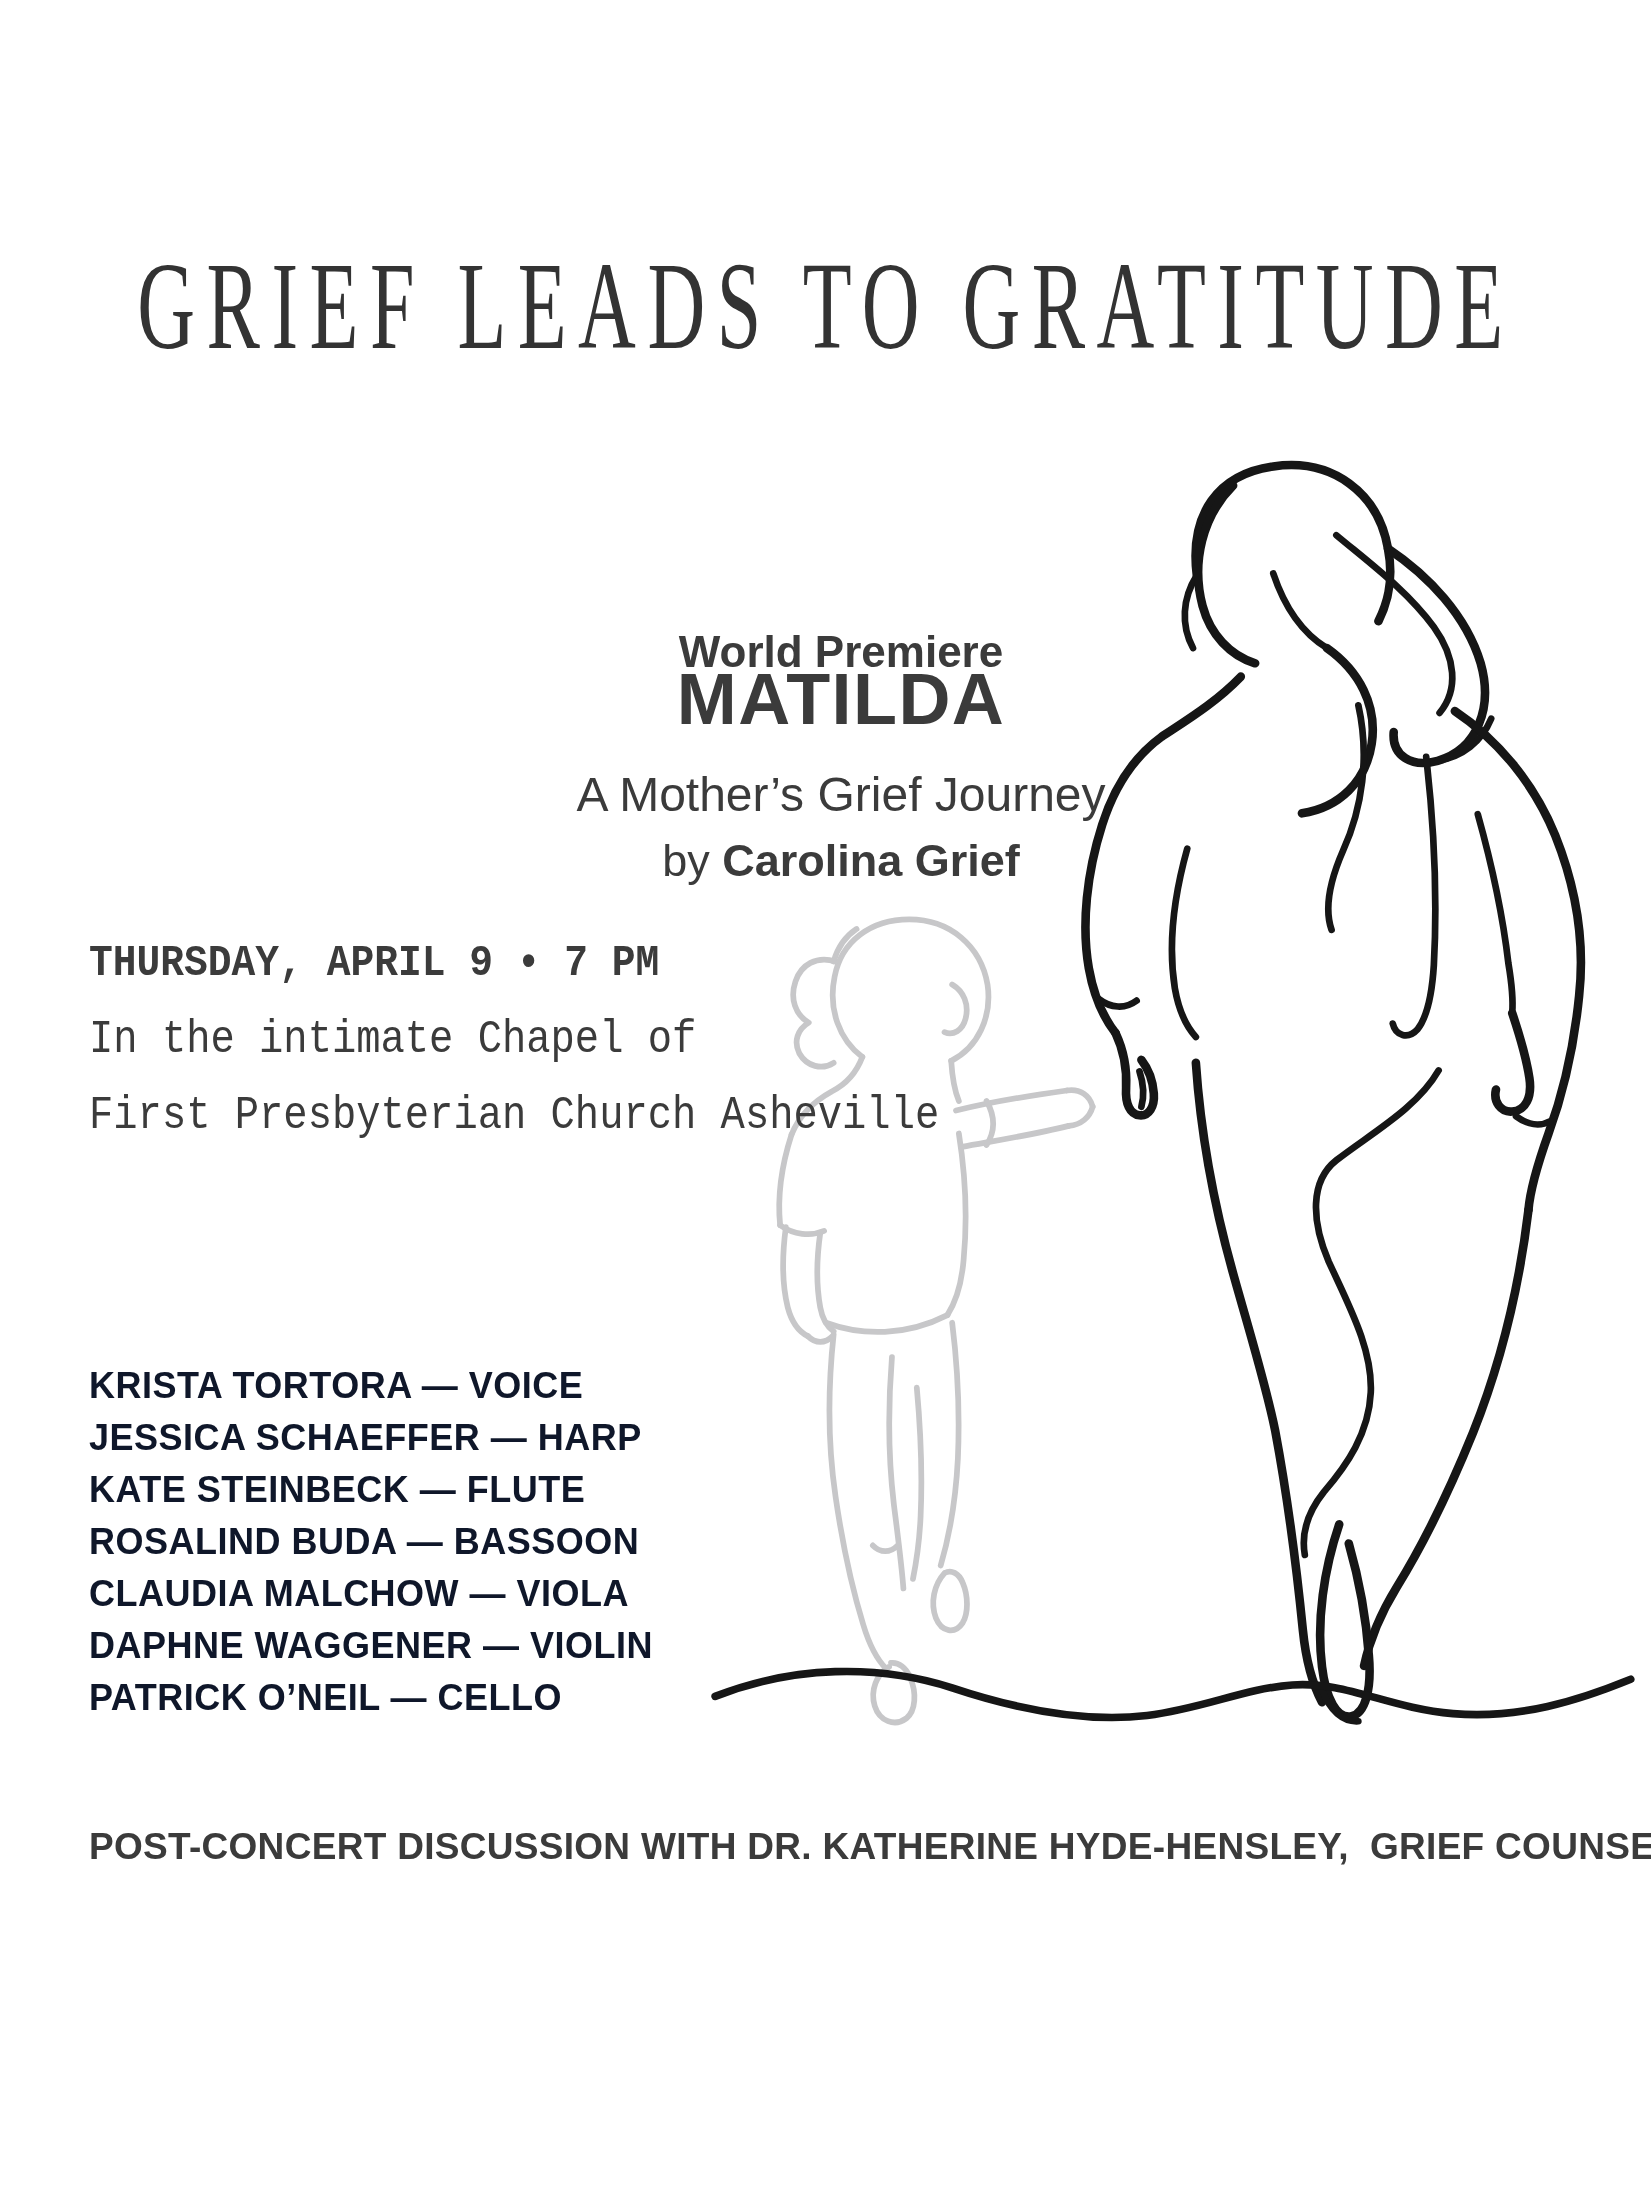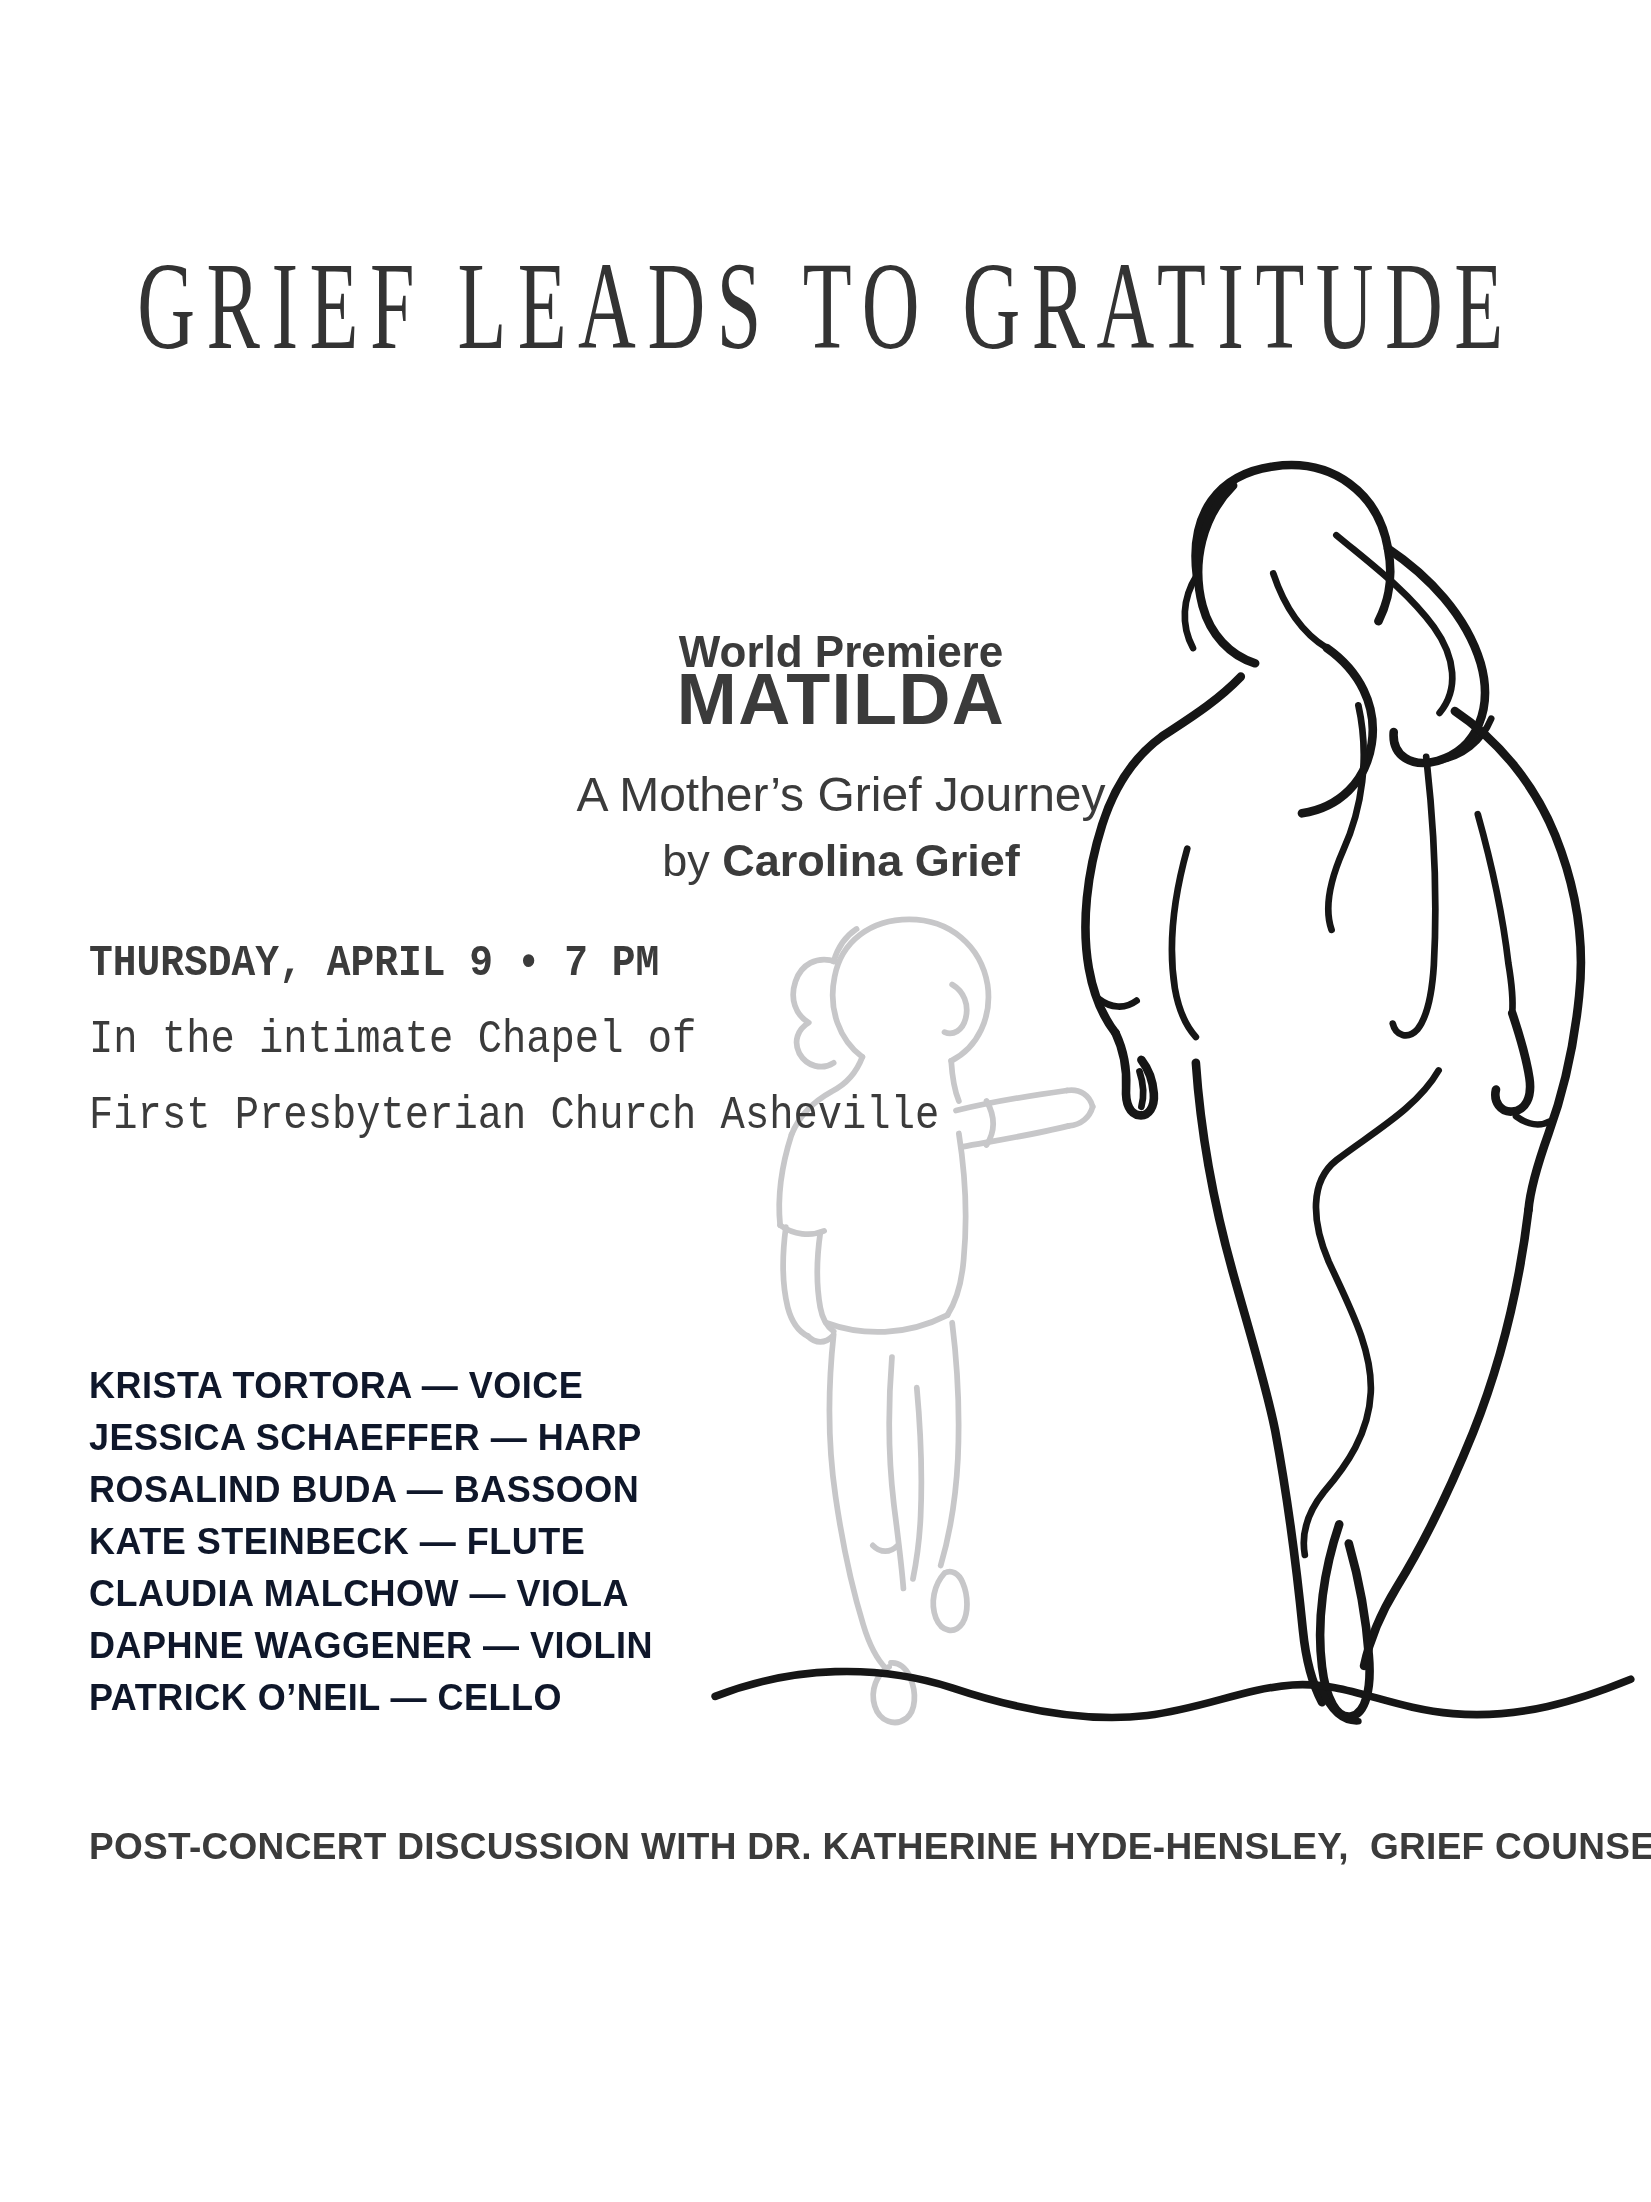--- a/index.html
+++ b/index.html
@@ -160,21 +160,21 @@
 
 <div class="abs event-block">
   <span class="event-line event-datetime">THURSDAY, APRIL 9 • 7 PM</span>
   <span class="event-line event-venue">In the intimate Chapel of</span>
   <span class="event-line event-venue">First Presbyterian Church Asheville</span>
 </div>
 
 <div class="abs performers">
   <span class="performer-line">KRISTA TORTORA — VOICE</span>
   <span class="performer-line">JESSICA SCHAEFFER — HARP</span>
+  <span class="performer-line">KATE STEINBECK — FLUTE</span>
   <span class="performer-line">ROSALIND BUDA — BASSOON</span>
-  <span class="performer-line">KATE STEINBECK — FLUTE</span>
   <span class="performer-line">CLAUDIA MALCHOW — VIOLA</span>
   <span class="performer-line">DAPHNE WAGGENER — VIOLIN</span>
   <span class="performer-line">PATRICK O’NEIL — CELLO</span>
 </div>
 
 <div class="abs footer-line">POST-CONCERT DISCUSSION WITH DR. KATHERINE HYDE-HENSLEY,  GRIEF COUNSELOR</div>
 
 
 </body></html>

